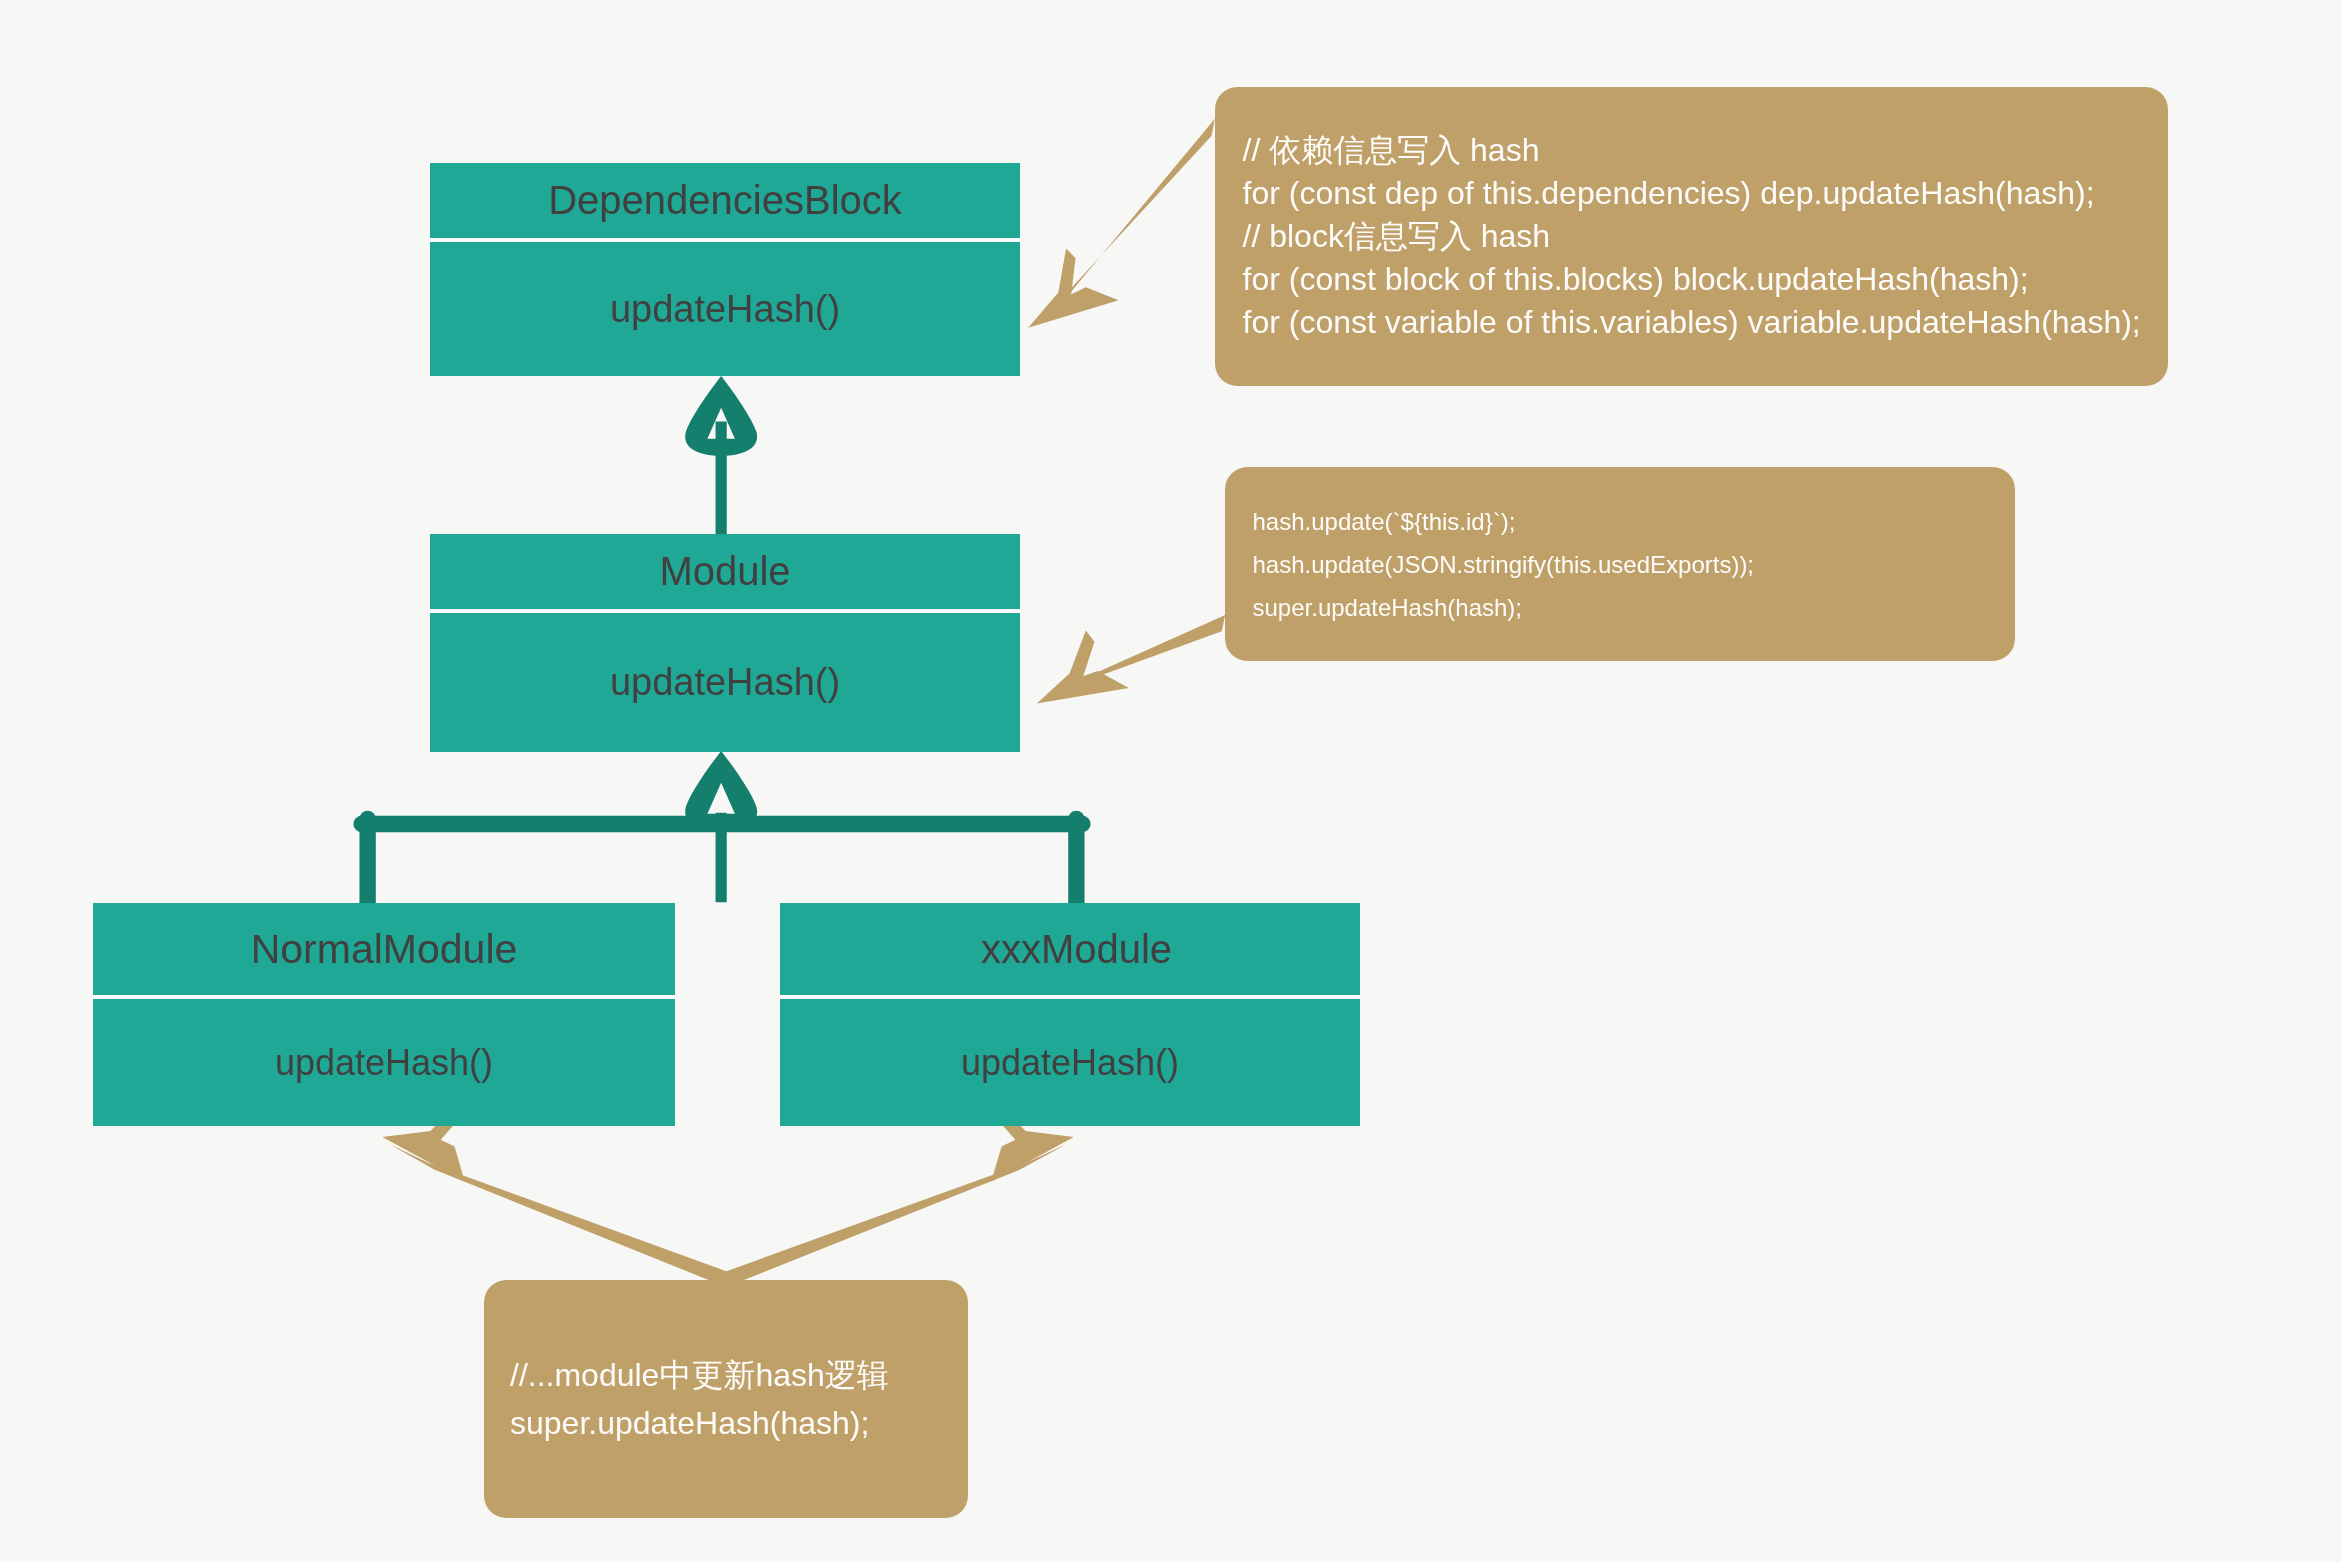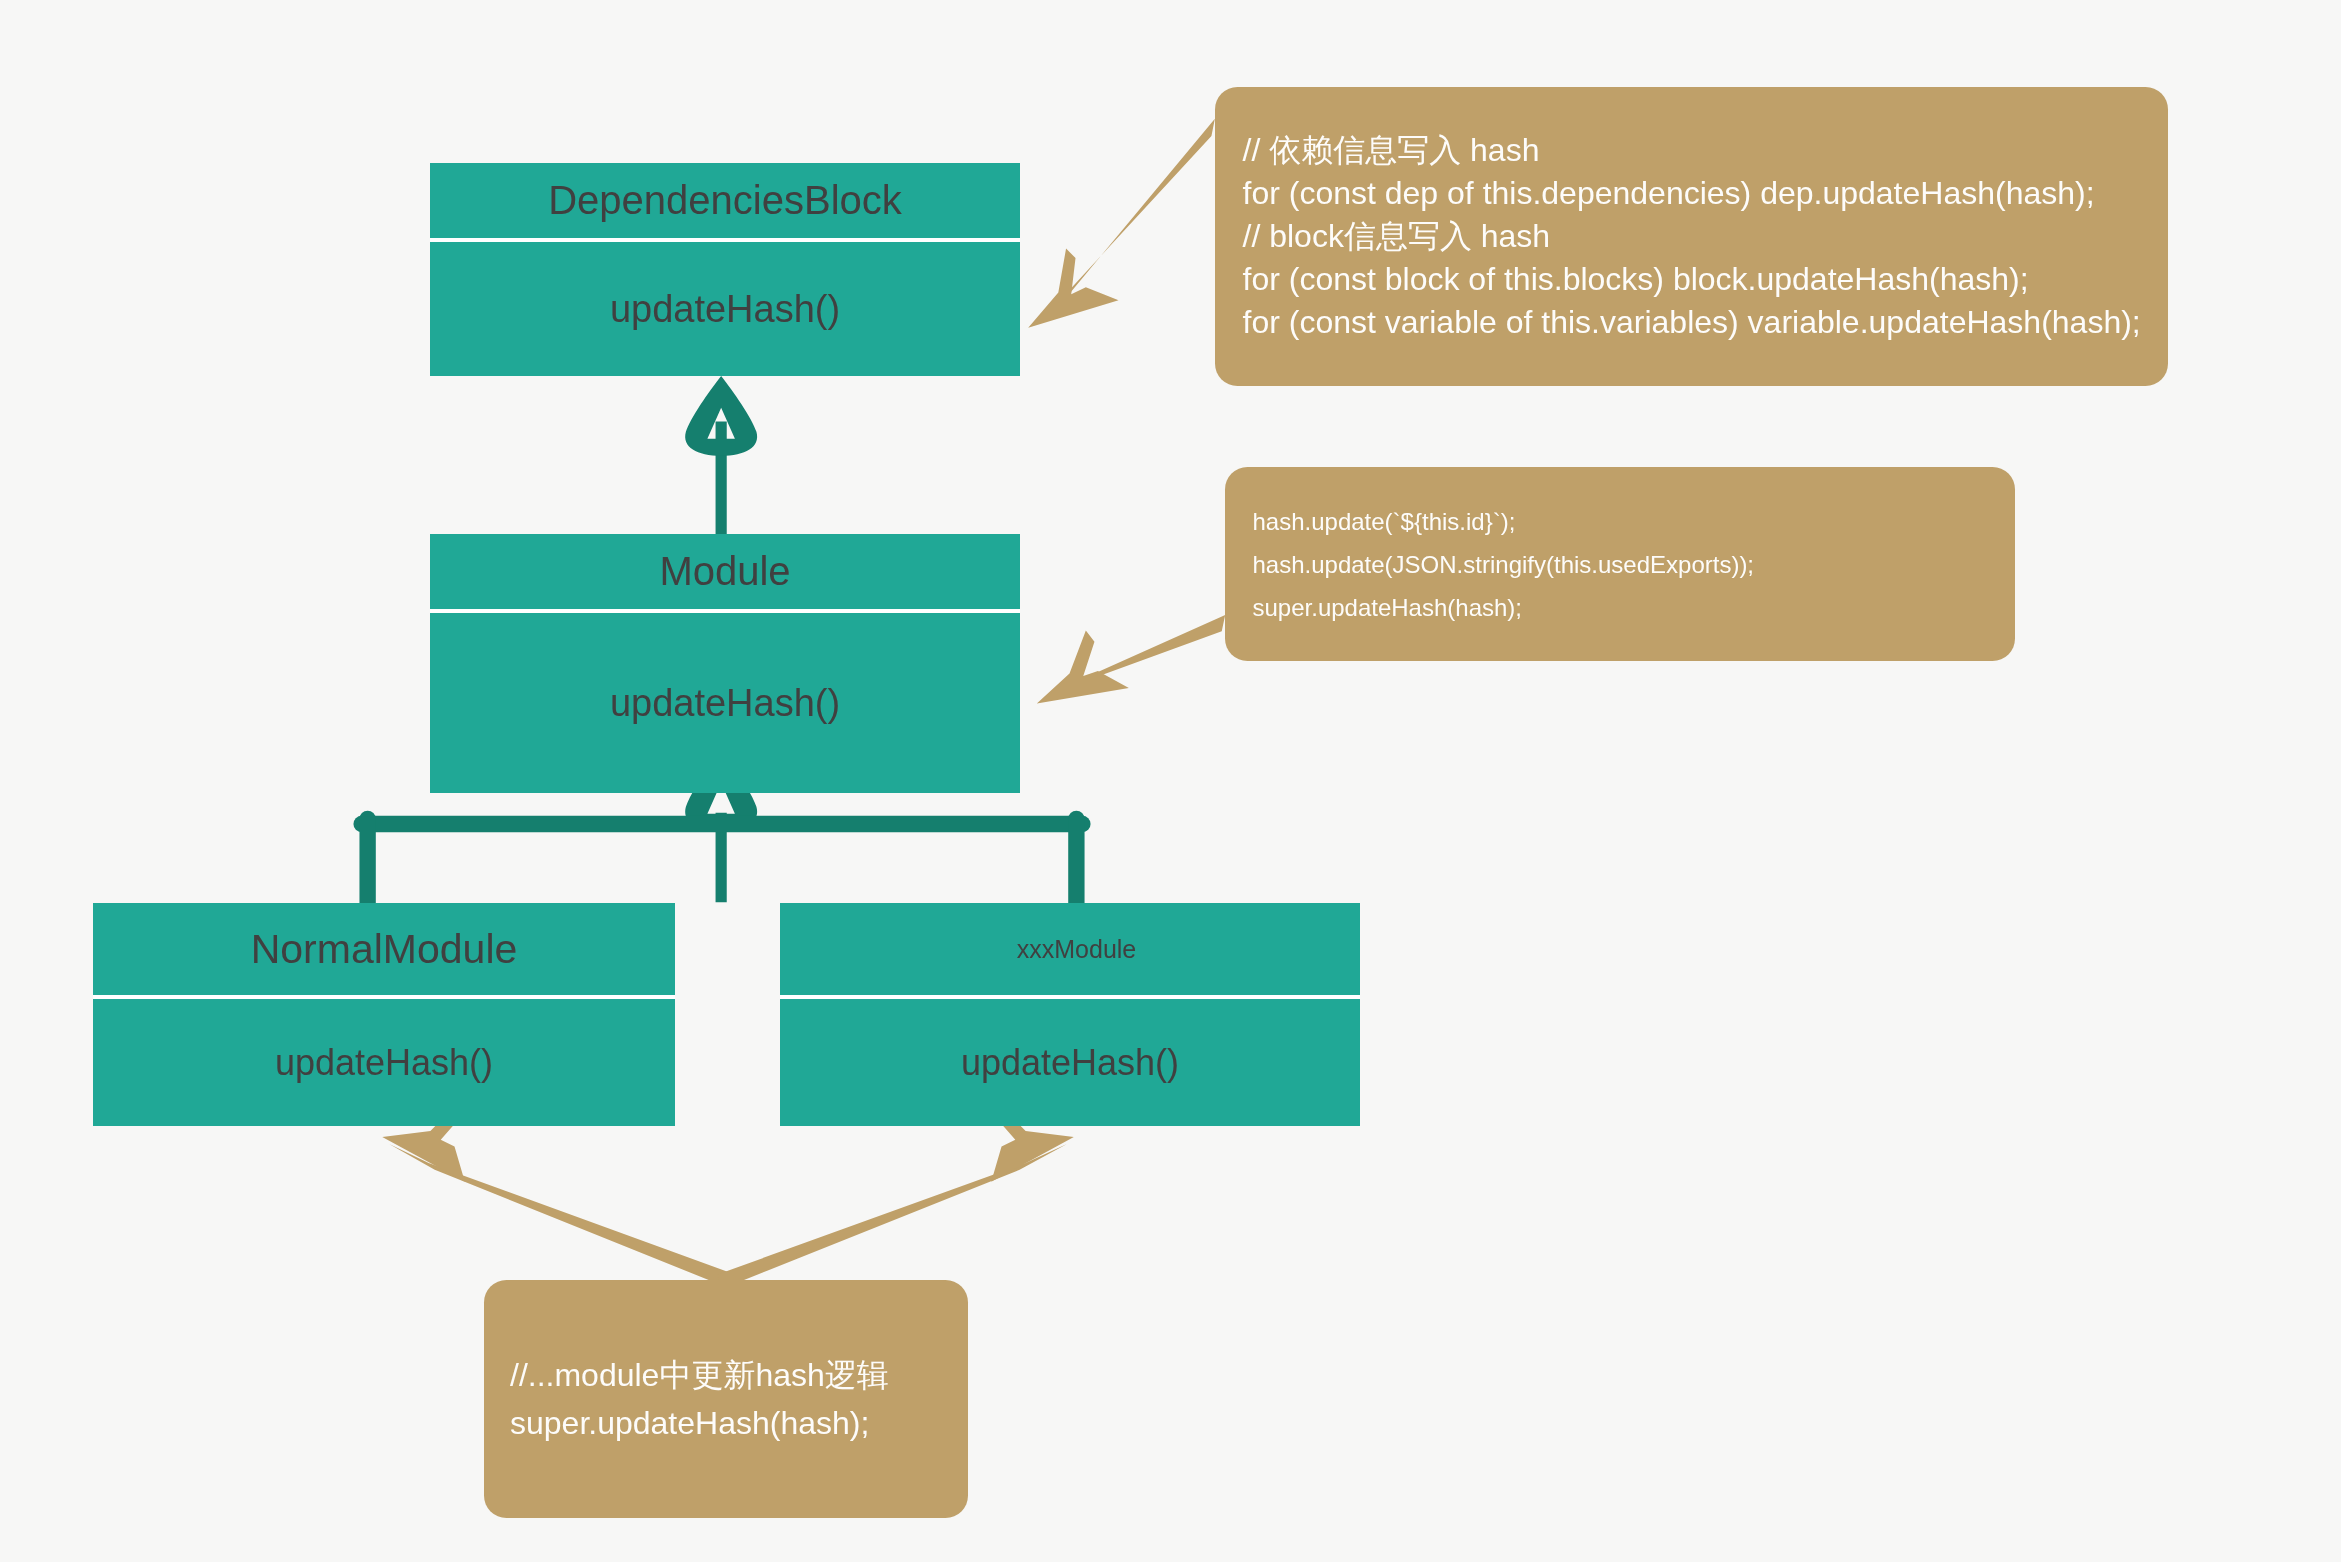--- a/index.html
+++ b/index.html
@@ -49,30 +49,30 @@
     align-items: center;
     justify-content: center;
     color: #404040;
     box-sizing: border-box;
   }
 
   #cls-dependenciesblock { left: 430px;  top: 163px;  width: 590px; height: 213px; }
   #cls-dependenciesblock .uml-name { height: 79px; font-size: 40px; }
   #cls-dependenciesblock .uml-ops  { font-size: 38px; }
 
-  #cls-module { left: 430px; top: 534px; width: 590px; height: 259px; }
+  #cls-module { left: 430px; top: 534px; width: 590px; height: 218px; }
   #cls-module .uml-name { height: 79px; font-size: 40px; }
   #cls-module .uml-ops  { font-size: 38px; }
 
   #cls-normalmodule { left: 93px; top: 903px; width: 582px; height: 223px; }
   #cls-normalmodule .uml-name { height: 96px; font-size: 41px; }
   #cls-normalmodule .uml-ops  { font-size: 36px; }
 
   #cls-xxxmodule { left: 780px; top: 903px; width: 580px; height: 223px; }
-  #cls-xxxmodule .uml-name { height: 96px; font-size: 25px; padding-left: 13px; }
+  #cls-xxxmodule .uml-name { height: 96px; font-size: 40px; padding-left: 13px; }
   #cls-xxxmodule .uml-ops  { font-size: 36px; }
 
   
   .note {
     position: absolute;
     background: #bfa069;
     border-radius: 22.4px;
     color: #ffffff;
     box-sizing: border-box;
     white-space: pre;

